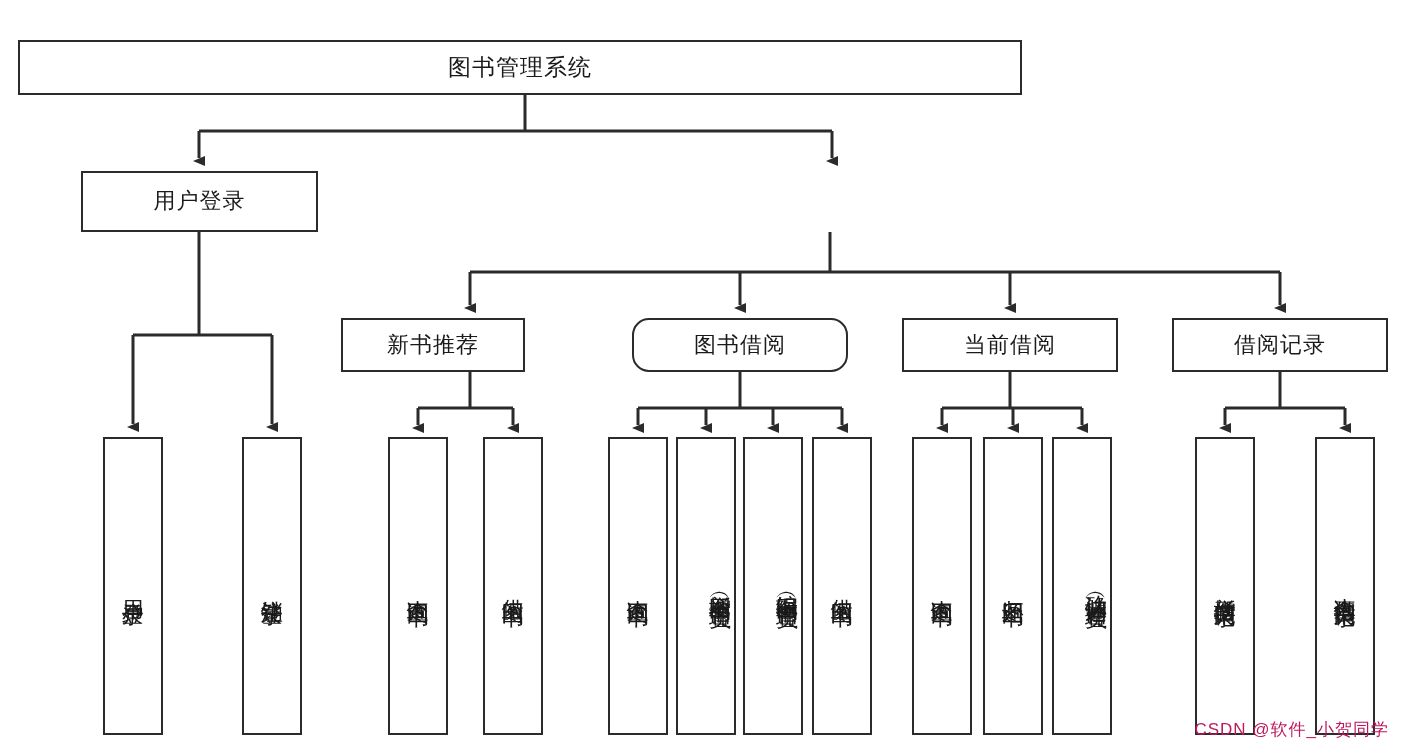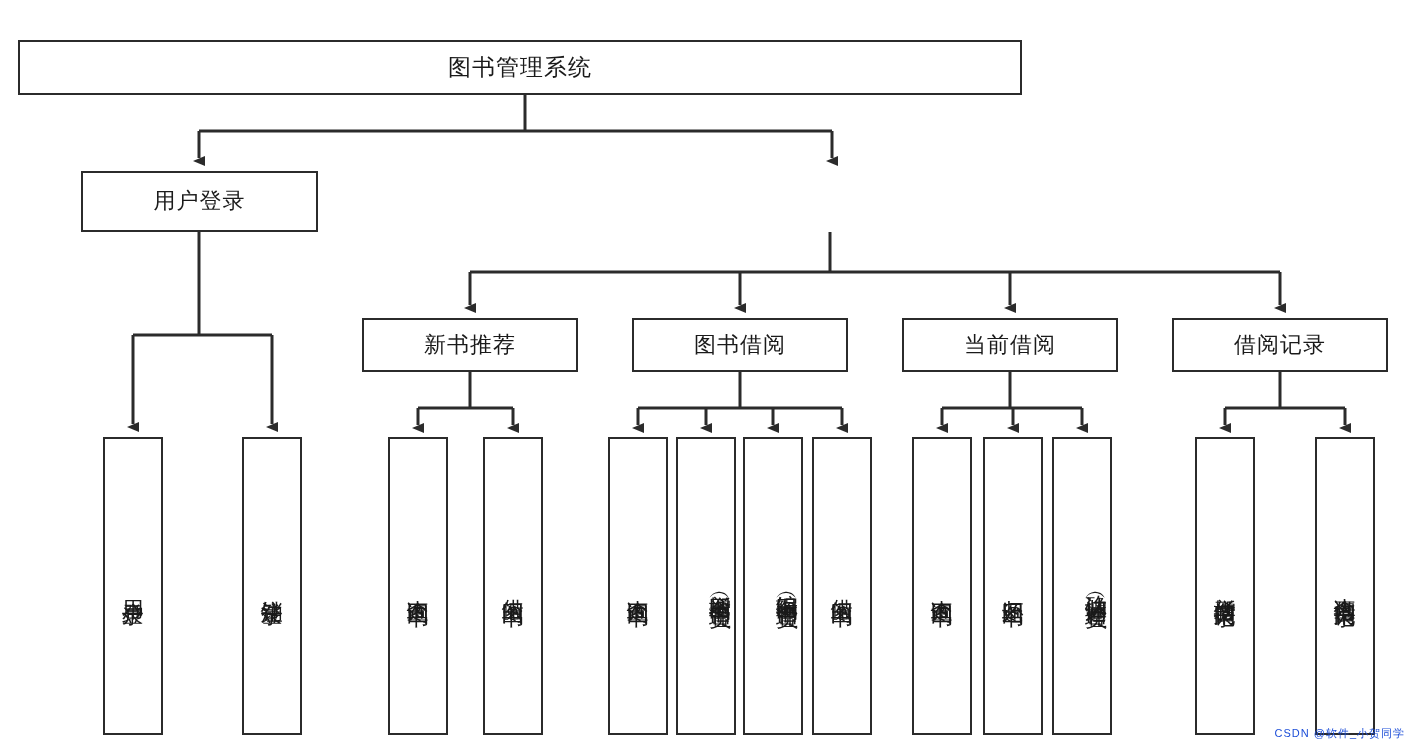--- a/index.html
+++ b/index.html
@@ -53,24 +53,24 @@
   }
   .node.vert.bottomish {
     align-items: center;
   }
   .node.root {
     font-size: 23px;
     margin-top: 26px;
   }
   .watermark {
     position: absolute;
-    right: 0;
+    right: 16px;
     bottom: 6px;
-    font-size: 11px;
-    color: #1d4ed8;
+    font-size: 17px;
+    color: #be185d;
     letter-spacing: 1px;
     white-space: nowrap;
     pointer-events: none;
   }
 </style>
 </head>
 <body>
 
 <div id="canvas">
 
@@ -121,22 +121,22 @@
       <path d="M1225,408 L1345,408"></path>
       <path d="M1225,408 L1225,425" marker-end="url(#arrow)"></path>
       <path d="M1345,408 L1345,425" marker-end="url(#arrow)"></path>
     </g>
   </svg>
 
   <div class="node horiz root" style="left:18px; top:14px; width:1004px; height:55px;">图书管理系统</div>
 
   <div class="node horiz" style="left:81px; top:171px; width:237px; height:61px;">用户登录</div>
 
-  <div class="node horiz" style="left:362px; top:318px; width:216px; height:54px;">新书推荐</div>
-  <div class="node horiz" style="left:632px; top:318px; width:216px; height:54px;">图书借阅</div>
+  <div class="node horiz" style="left:341px; top:318px; width:184px; height:54px;">新书推荐</div>
+  <div class="node horiz" style="left:632px; top:318px; width:216px; height:54px;border-radius:17px;">图书借阅</div>
   <div class="node horiz" style="left:1172px; top:318px; width:216px; height:54px;">借阅记录</div>
   <div class="node horiz" style="left:902px; top:318px; width:216px; height:54px;">当前借阅</div>
 
   <div class="node vert bottomish" style="left:103px; top:437px; width:60px; height:298px;">用户登录</div>
   <div class="node vert bottomish" style="left:242px; top:437px; width:60px; height:298px;">注销登录</div>
 
   <div class="node vert bottomish" style="left:388px; top:437px; width:60px; height:298px;">查询图书</div>
   <div class="node vert bottomish" style="left:483px; top:437px; width:60px; height:298px;">借阅图书</div>
 
   <div class="node vert bottomish" style="left:608px; top:437px; width:60px; height:298px;">查询图书</div>

